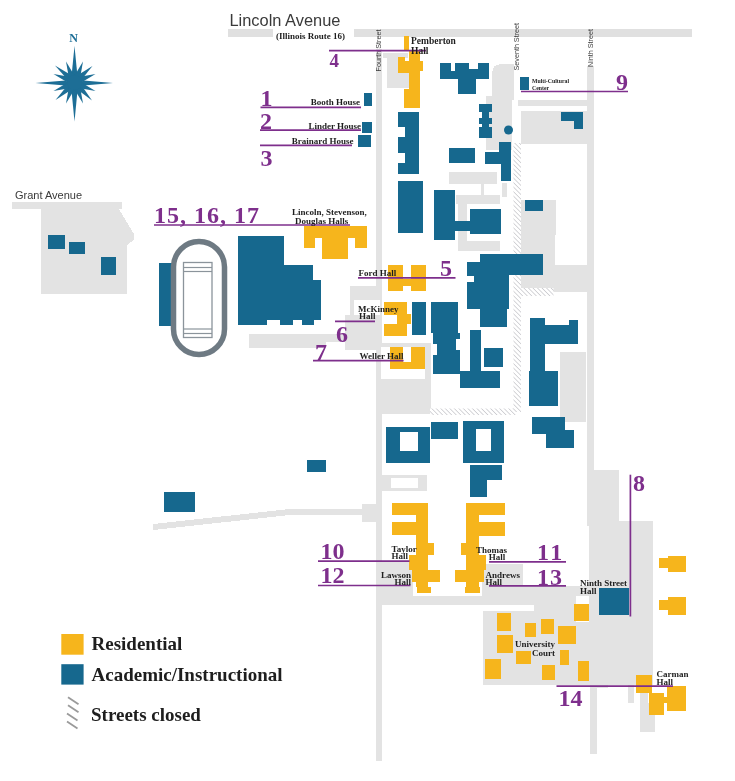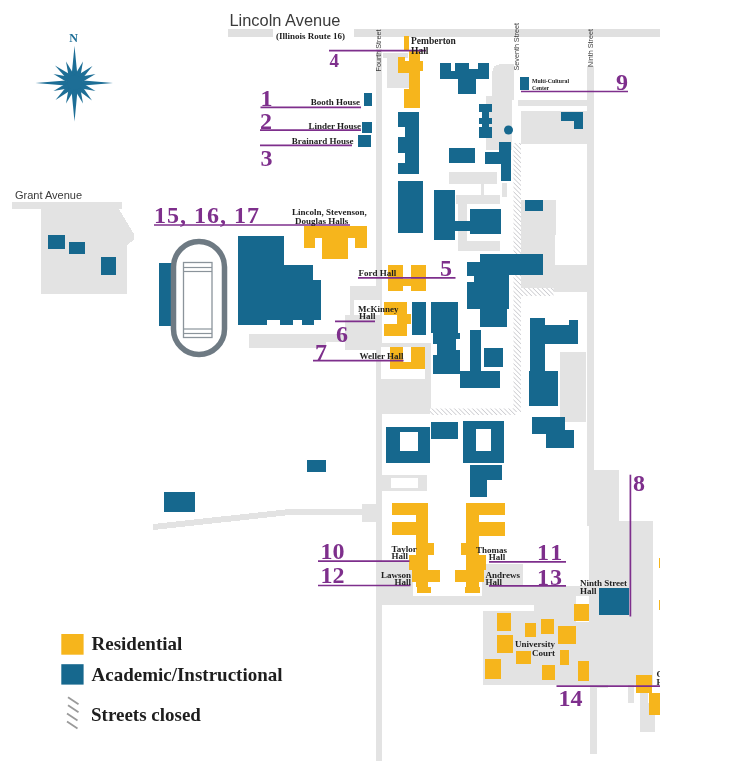--- a/index.html
+++ b/index.html
@@ -1,17 +1,17 @@
 <!DOCTYPE html>
 <html><head>
 <meta charset="utf-8">
 <style>
 html,body{margin:0;padding:0;background:#fff;}
 #map{position:relative;width:660px;height:781px;background:#fff;overflow:hidden;
-font-family:"Liberation Serif", serif;}
+font-family:"Liberation Serif", serif;padding-left:32px;}
 svg{position:absolute;left:0;top:0;}
 .lbl{font-family:"Liberation Serif",serif;font-weight:bold;fill:#1e1e1e;}
 .num{font-family:"Liberation Serif",serif;font-weight:bold;fill:#7e2f8c;}
 .st{font-family:"Liberation Sans",sans-serif;fill:#3a3a3a;}
 </style>
 </head>
 <body>
 <div id="map">
 <svg width="735" height="781" viewBox="0 0 735 781">
 <defs>

